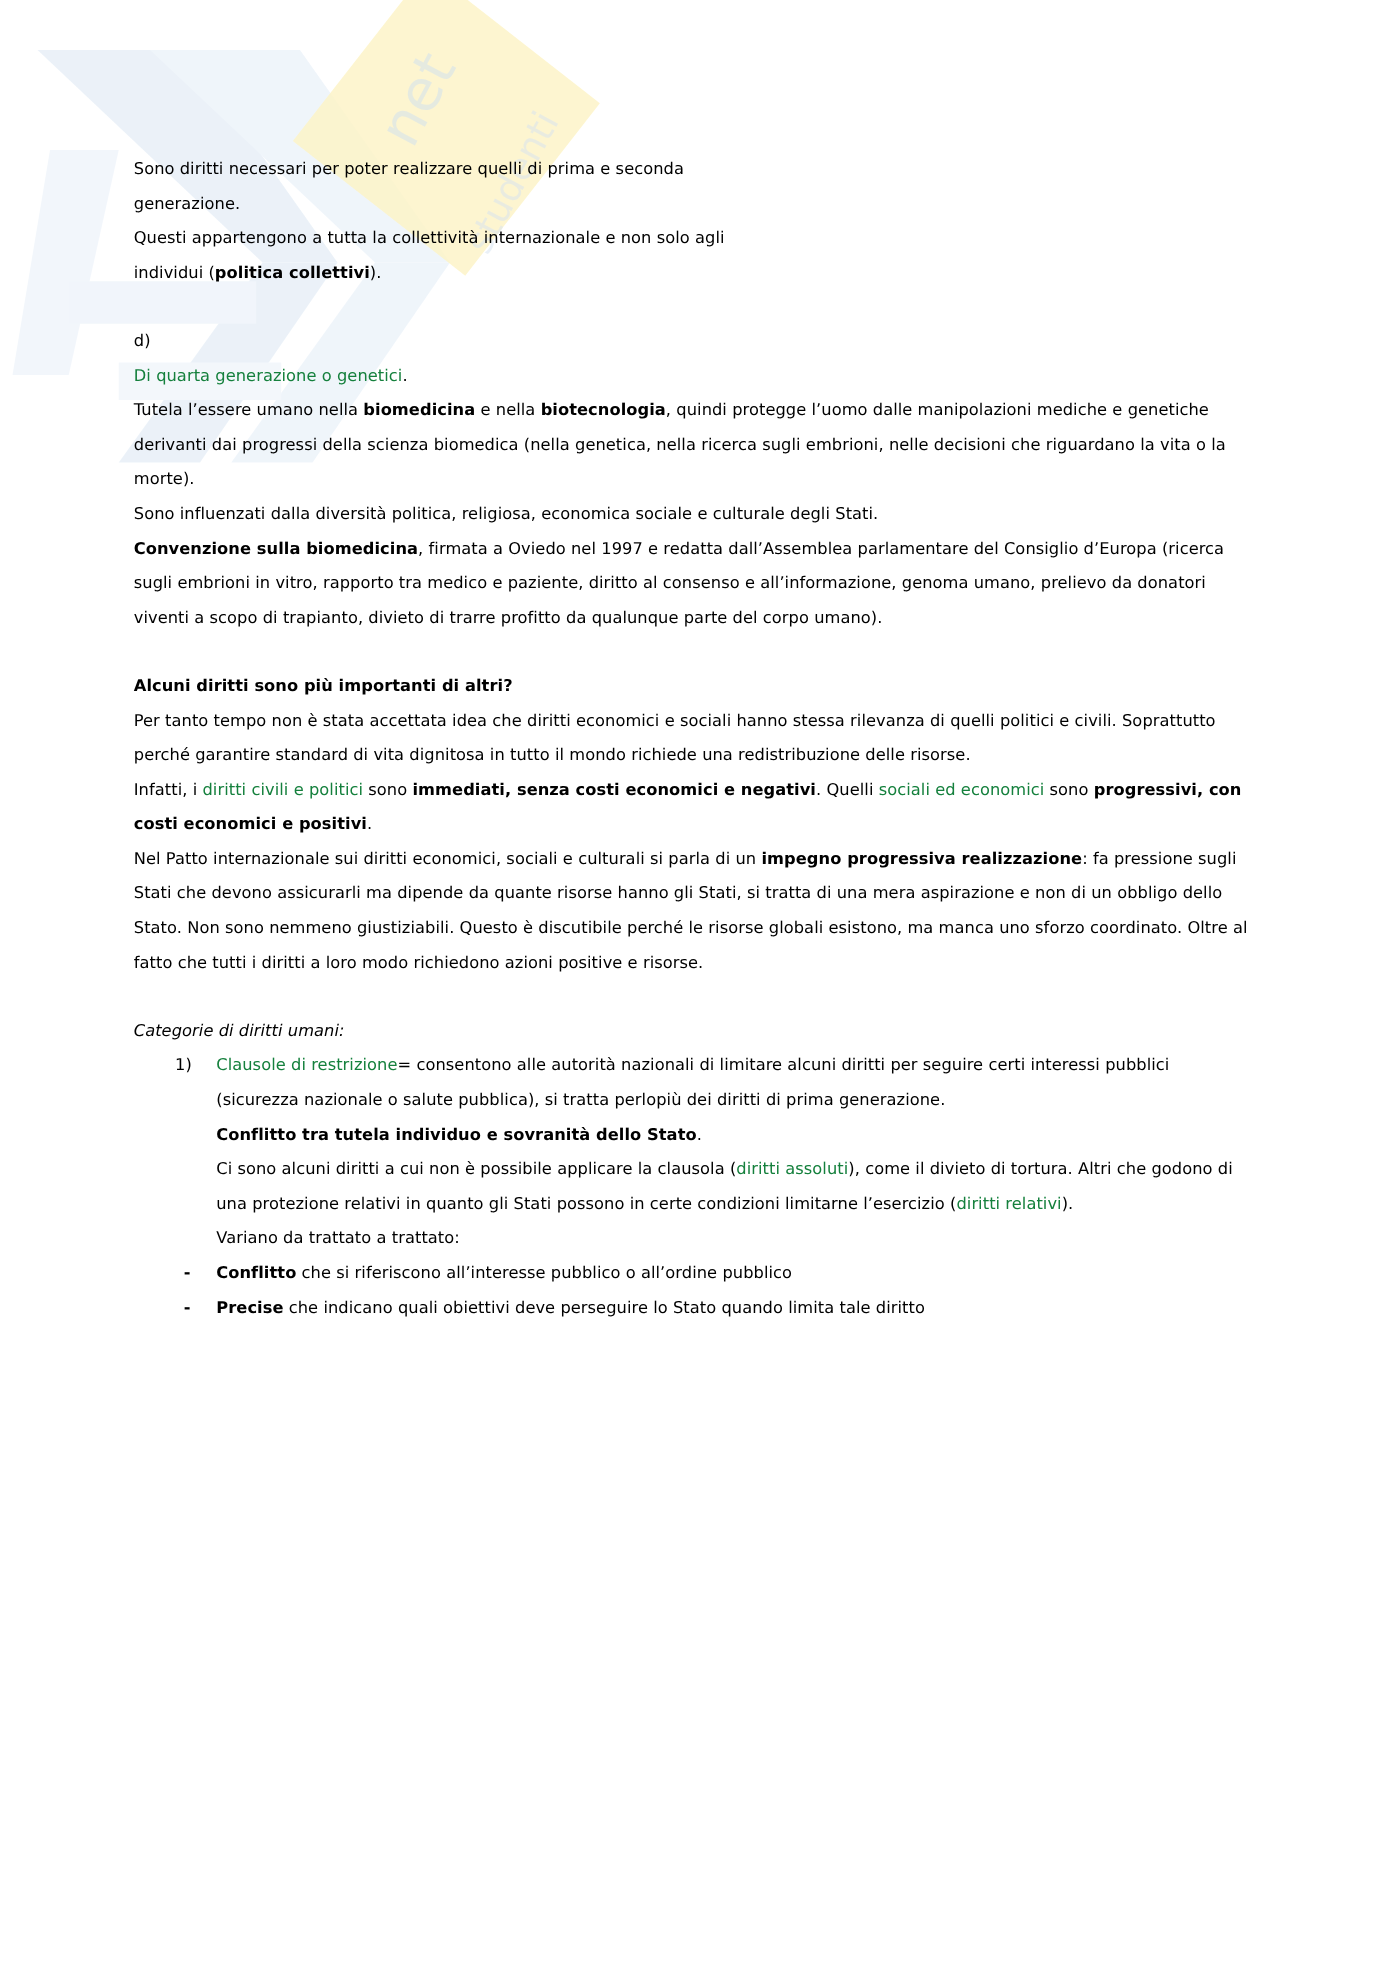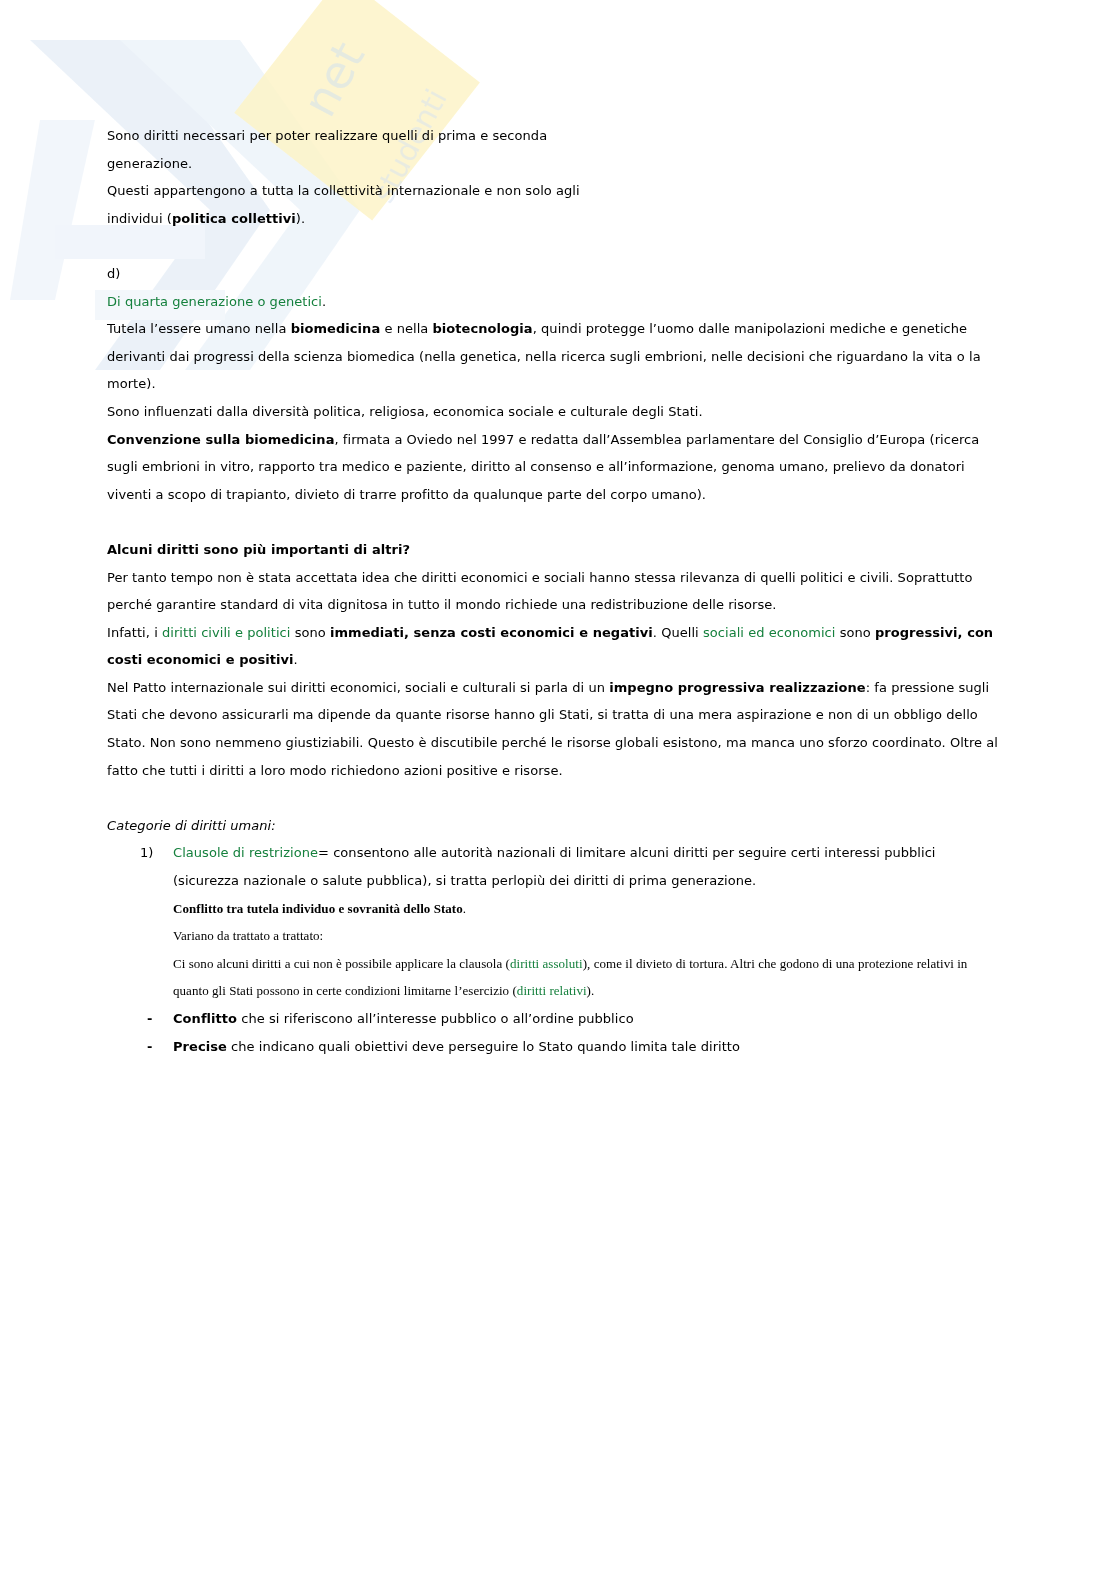--- a/index.html
+++ b/index.html
@@ -63,21 +63,20 @@
   }
   .numlist > li > .marker {
     position: absolute;
     left: 33px;
     top: 0;
     width: 28px;
     text-align: left;
   }
   .sub-line {
     display: block;
-    font-family: Liberation Serif, serif;
   }
 
   
   .dashlist {
     margin: 0;
     padding: 0;
     list-style: none;
   }
   .dashlist > li {
     position: relative;
@@ -169,22 +168,22 @@
     <div class="spacer"></div>
 
     <p class="para italic">Categorie di diritti umani:</p>
 
     <ol class="numlist">
       <li>
         <span class="marker">1)</span>
         <span>
           <span class="red">Clausole di restrizione</span><span>= consentono alle autorità nazionali di limitare alcuni diritti per seguire certi interessi pubblici (sicurezza nazionale o salute pubblica), si tratta perlopiù dei diritti di prima generazione.</span>
           <span class="sub-line"><b>Conflitto tra tutela individuo e sovranità dello Stato</b><span>.</span></span>
+          <span class="sub-line"><span>Ci sono alcuni diritti a cui non è possibile applicare la clausola (</span><span class="red">diritti assoluti</span><span>), come il divieto di tortura. Altri che godono di una protezione relativi in quanto gli Stati possono in certe condizioni limitarne l’esercizio (</span><span class="red">diritti relativi</span><span>).</span></span>
           <span class="sub-line">Variano da trattato a trattato:</span>
-          <span class="sub-line"><span>Ci sono alcuni diritti a cui non è possibile applicare la clausola (</span><span class="red">diritti assoluti</span><span>), come il divieto di tortura. Altri che godono di una protezione relativi in quanto gli Stati possono in certe condizioni limitarne l’esercizio (</span><span class="red">diritti relativi</span><span>).</span></span>
         </span>
       </li>
     </ol>
 
     <ul class="dashlist">
       <li>
         <span class="marker">-</span>
         <span><b>Conflitto</b><span> che si riferiscono all’interesse pubblico o all’ordine pubblico</span></span>
       </li>
       <li>

